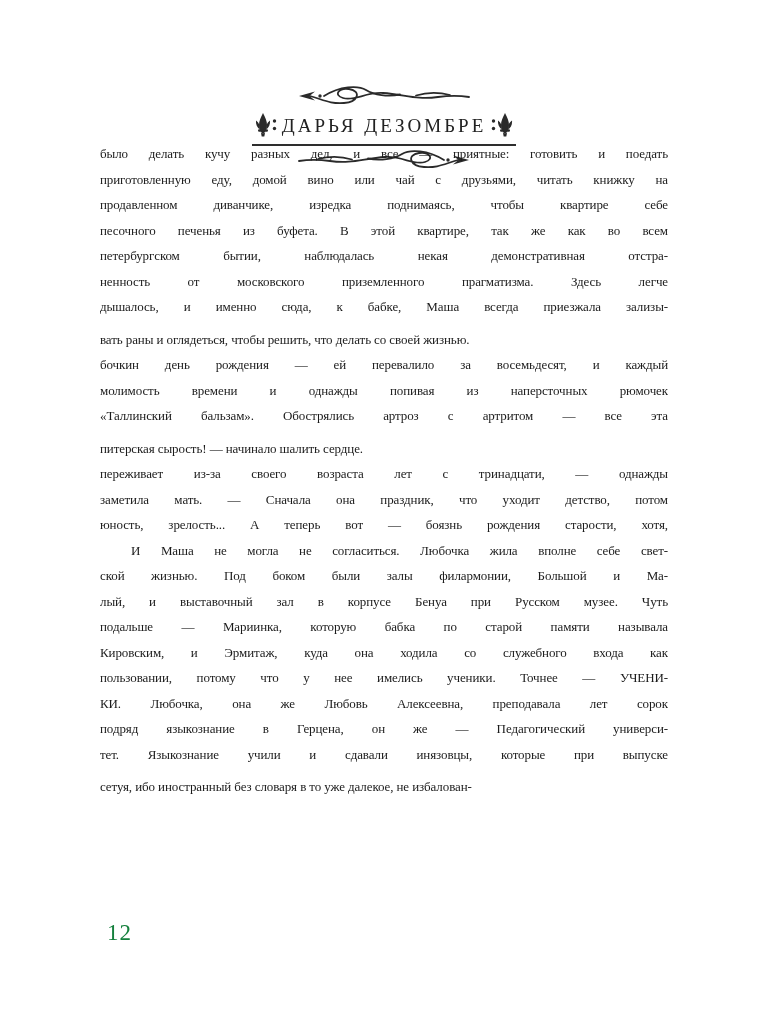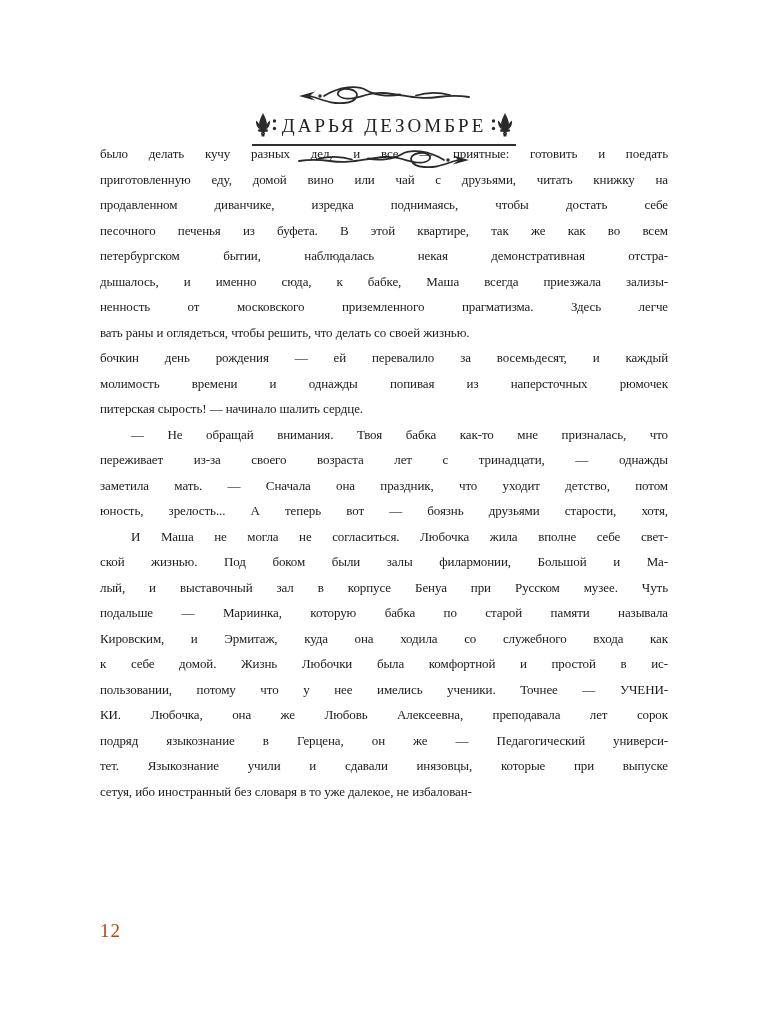--- a/index.html
+++ b/index.html
@@ -27,26 +27,26 @@
   .flourish.mirror{transform:scaleX(-1);}
   
   .bodytext{
     position:absolute;left:100px;top:141px;width:568px;
     font-size:13px;letter-spacing:-0.1px;
   }
   .text-line{
     line-height:25.5px;height:25.5px;overflow:hidden;
     text-align:justify;text-align-last:justify;
   }
-  .text-line.para-end{text-align-last:left;}
+  .text-line.para-end{text-align-last:left;margin-top:7px;}
   .text-line.indent{text-indent:31px;}
   
   .page-number{
-    position:absolute;left:100px;top:920px;
-    font-size:19px;letter-spacing:1px;color:#c2410c;
+    position:absolute;left:107px;top:920px;
+    font-size:23px;letter-spacing:1px;color:#15803d;
   }
 </style>
 </head>
 <body>
 
 <div class="page">
 
   <div class="header-row">
 
     <svg class="flourish" width="172" height="28" viewBox="0 0 172 28">
@@ -93,39 +93,38 @@
       </g>
       <path d="M1,14 L17,9.5 L11.5,14 L17,18.5 Z" fill="#2a2a2a"></path>
       <circle cx="22" cy="14" r="1.7" fill="#2a2a2a"></circle>
     </svg>
 
   </div>
 
   <main class="bodytext">
       <div class="text-line">было делать кучу разных дел, и все — приятные: готовить и поедать</div>
       <div class="text-line">приготовленную еду, домой вино или чай с друзьями, читать книжку на</div>
-      <div class="text-line">продавленном диванчике, изредка поднимаясь, чтобы достать себе</div>
+      <div class="text-line">продавленном диванчике, изредка поднимаясь, чтобы квартире себе</div>
       <div class="text-line">песочного печенья из буфета. В этой квартире, так же как во всем</div>
       <div class="text-line">петербургском бытии, наблюдалась некая демонстративная отстра-</div>
+      <div class="text-line">ненность от московского приземленного прагматизма. Здесь легче</div>
       <div class="text-line">дышалось, и именно сюда, к бабке, Маша всегда приезжала зализы-</div>
-      <div class="text-line">ненность от московского приземленного прагматизма. Здесь легче</div>
       <div class="text-line para-end">вать раны и оглядеться, чтобы решить, что делать со своей жизнью.</div>
       <div class="text-line">бочкин день рождения — ей перевалило за восемьдесят, и каждый</div>
       <div class="text-line">молимость времени и однажды попивая из наперсточных рюмочек</div>
+      <div class="text-line">«Таллинский бальзам». Обострялись артроз с артритом — все эта</div>
       <div class="text-line para-end">питерская сырость! — начинало шалить сердце.</div>
-      <div class="text-line indent">— Не обращай внимания. Твоя бабка как-то мне призналась, что</div>
       <div class="text-line">переживает из-за своего возраста лет с тринадцати, — однажды</div>
       <div class="text-line">заметила мать. — Сначала она праздник, что уходит детство, потом</div>
-      <div class="text-line">юность, зрелость... А теперь вот — боязнь друзьями старости, хотя,</div>
+      <div class="text-line">юность, зрелость... А теперь вот — боязнь рождения старости, хотя,</div>
       <div class="text-line indent">И Маша не могла не согласиться. Любочка жила вполне себе свет-</div>
       <div class="text-line">ской жизнью. Под боком были залы филармонии, Большой и Ма-</div>
       <div class="text-line">лый, и выставочный зал в корпусе Бенуа при Русском музее. Чуть</div>
       <div class="text-line">подальше — Мариинка, которую бабка по старой памяти называла</div>
       <div class="text-line">Кировским, и Эрмитаж, куда она ходила со служебного входа как</div>
-      <div class="text-line">к себе домой. Жизнь Любочки была комфортной и простой в ис-</div>
       <div class="text-line">пользовании, потому что у нее имелись ученики. Точнее — УЧЕНИ-</div>
       <div class="text-line">КИ. Любочка, она же Любовь Алексеевна, преподавала лет сорок</div>
       <div class="text-line">подряд языкознание в Герцена, он же — Педагогический универси-</div>
       <div class="text-line">тет. Языкознание учили и сдавали инязовцы, которые при выпуске</div>
       <div class="text-line para-end">сетуя, ибо иностранный без словаря в то уже далекое, не избалован-</div>
     </main>
 
   <div class="page-number">12</div>
 
 </div>

